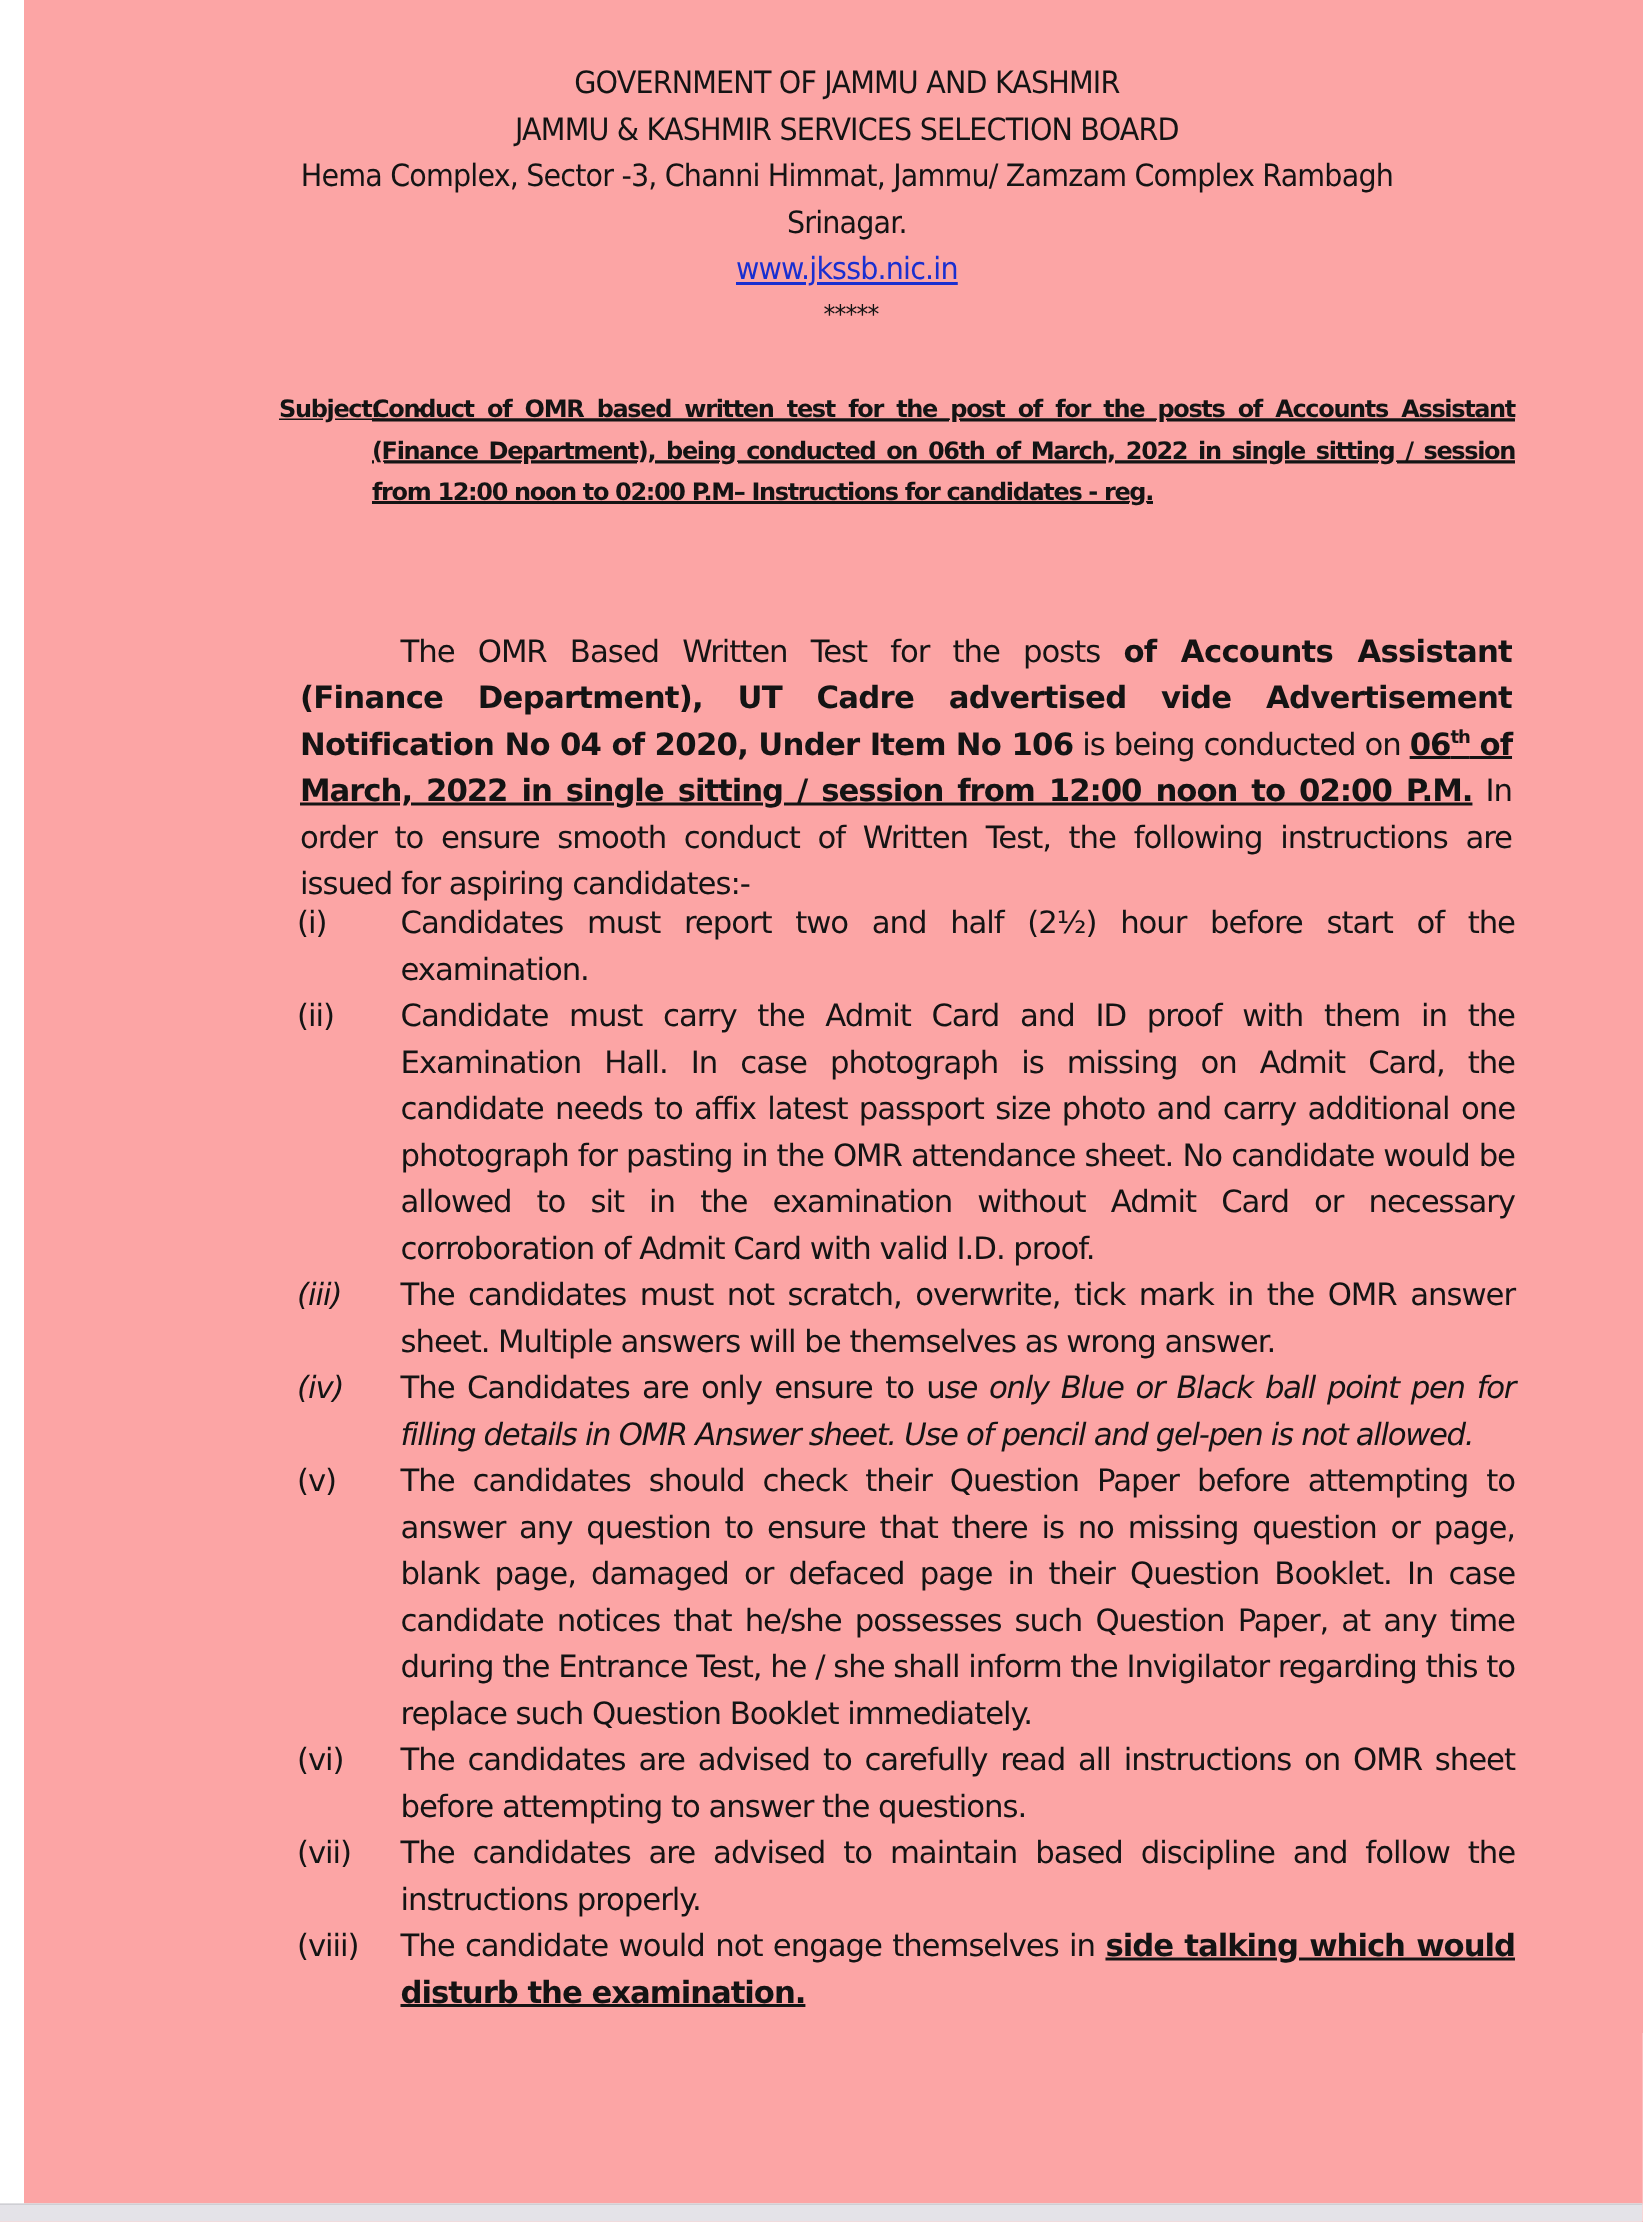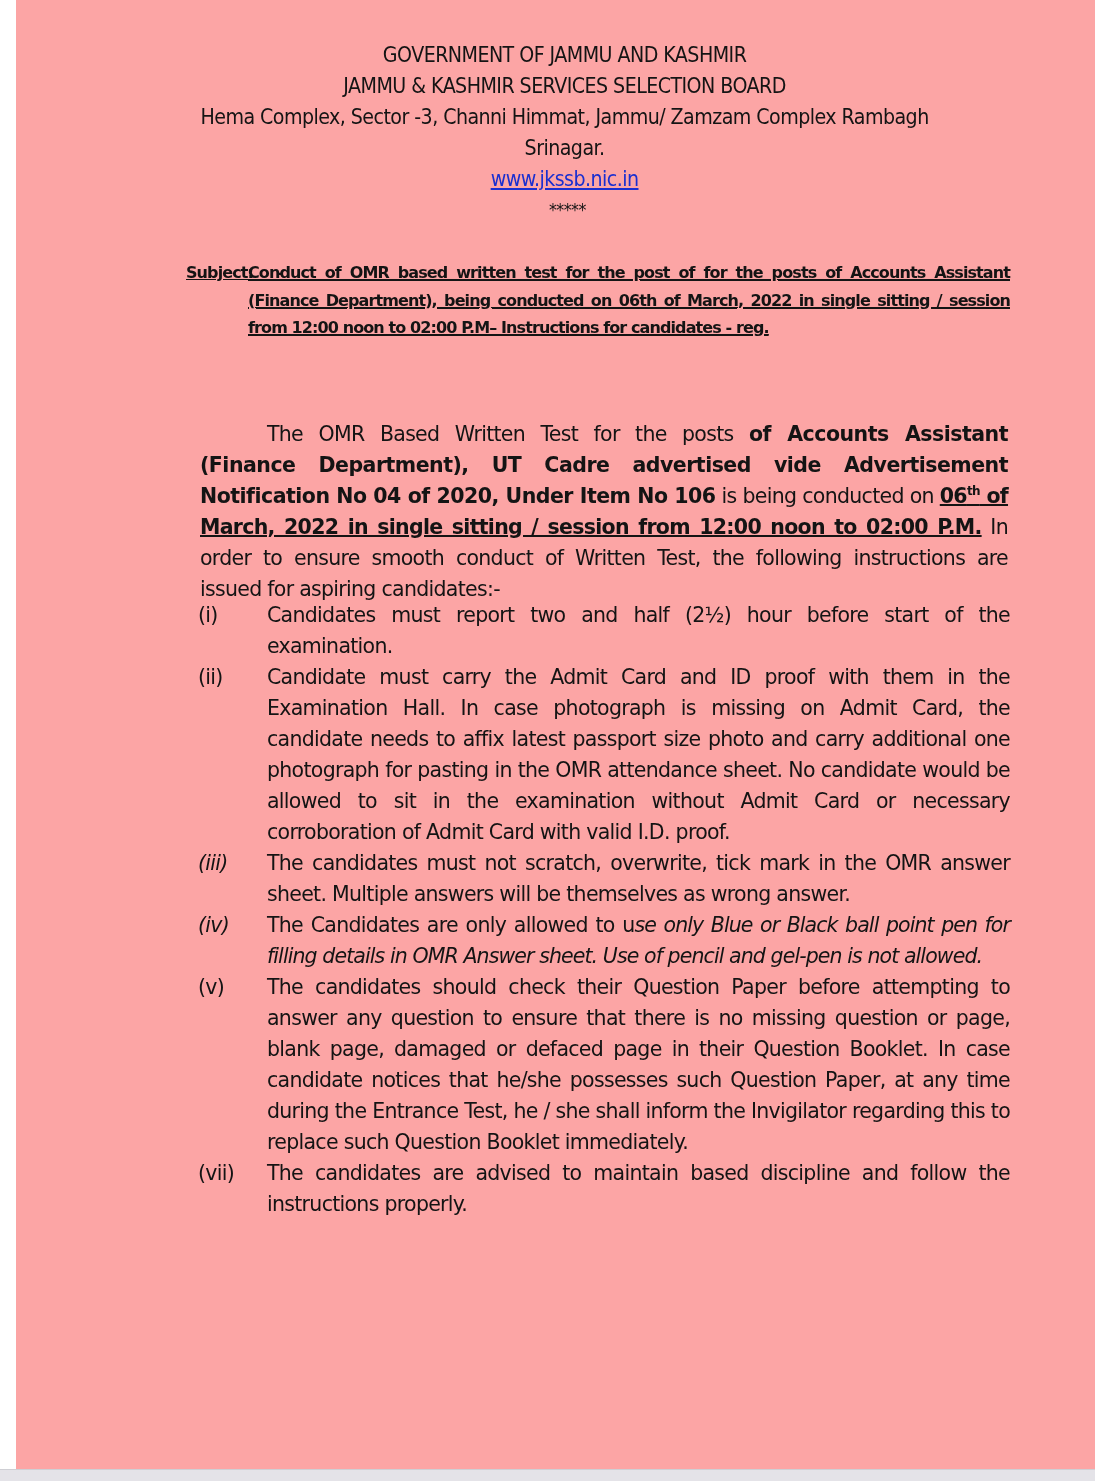--- a/index.html
+++ b/index.html
@@ -121,26 +121,34 @@
     <div class="item">
       <span class="num">(ii)</span>
       <span>Candidate must carry the Admit Card and ID proof with them in the Examination Hall. In case photograph is missing on Admit Card, the candidate needs to affix latest passport size photo and carry additional one photograph for pasting in the OMR attendance sheet. No candidate would be allowed to sit in the examination without Admit Card or necessary corroboration of Admit Card with valid I.D. proof.</span>
     </div>
     <div class="item">
       <span class="num it">(iii)</span>
       <span>The candidates must not scratch, overwrite, tick mark in the OMR answer sheet. Multiple answers will be themselves as wrong answer.</span>
     </div>
     <div class="item">
       <span class="num it">(iv)</span>
-      <span>The Candidates are only allowed to u</span><i>se only Blue or Black ball point pen for filling details in OMR Answer sheet. Use of pencil and gel-pen is not allowed.</i>
+      <span>The Candidates are only ensure to u</span><i>se only Blue or Black ball point pen for filling details in OMR Answer sheet. Use of pencil and gel-pen is not allowed.</i>
     </div>
     <div class="item">
       <span class="num">(v)</span>
       <span>The candidates should check their Question Paper before attempting to answer any question to ensure that there is no missing question or page, blank page, damaged or defaced page in their Question Booklet. In case candidate notices that he/she possesses such Question Paper, at any time during the Entrance Test, he / she shall inform the Invigilator regarding this to replace such Question Booklet immediately.</span>
     </div>
     <div class="item">
+      <span class="num">(vi)</span>
+      <span>The candidates are advised to carefully read all instructions on OMR sheet before attempting to answer the questions.</span>
+    </div>
+    <div class="item">
       <span class="num">(vii)</span>
       <span>The candidates are advised to maintain based discipline and follow the instructions properly.</span>
+    </div>
+    <div class="item">
+      <span class="num">(viii)</span>
+      <span>The candidate would not engage themselves in </span><span class="bu">side talking which would disturb the  examination.</span>
     </div>
   </div>
 </div>
 
 <div class="bottom-bar"></div>
 
 </body></html>

